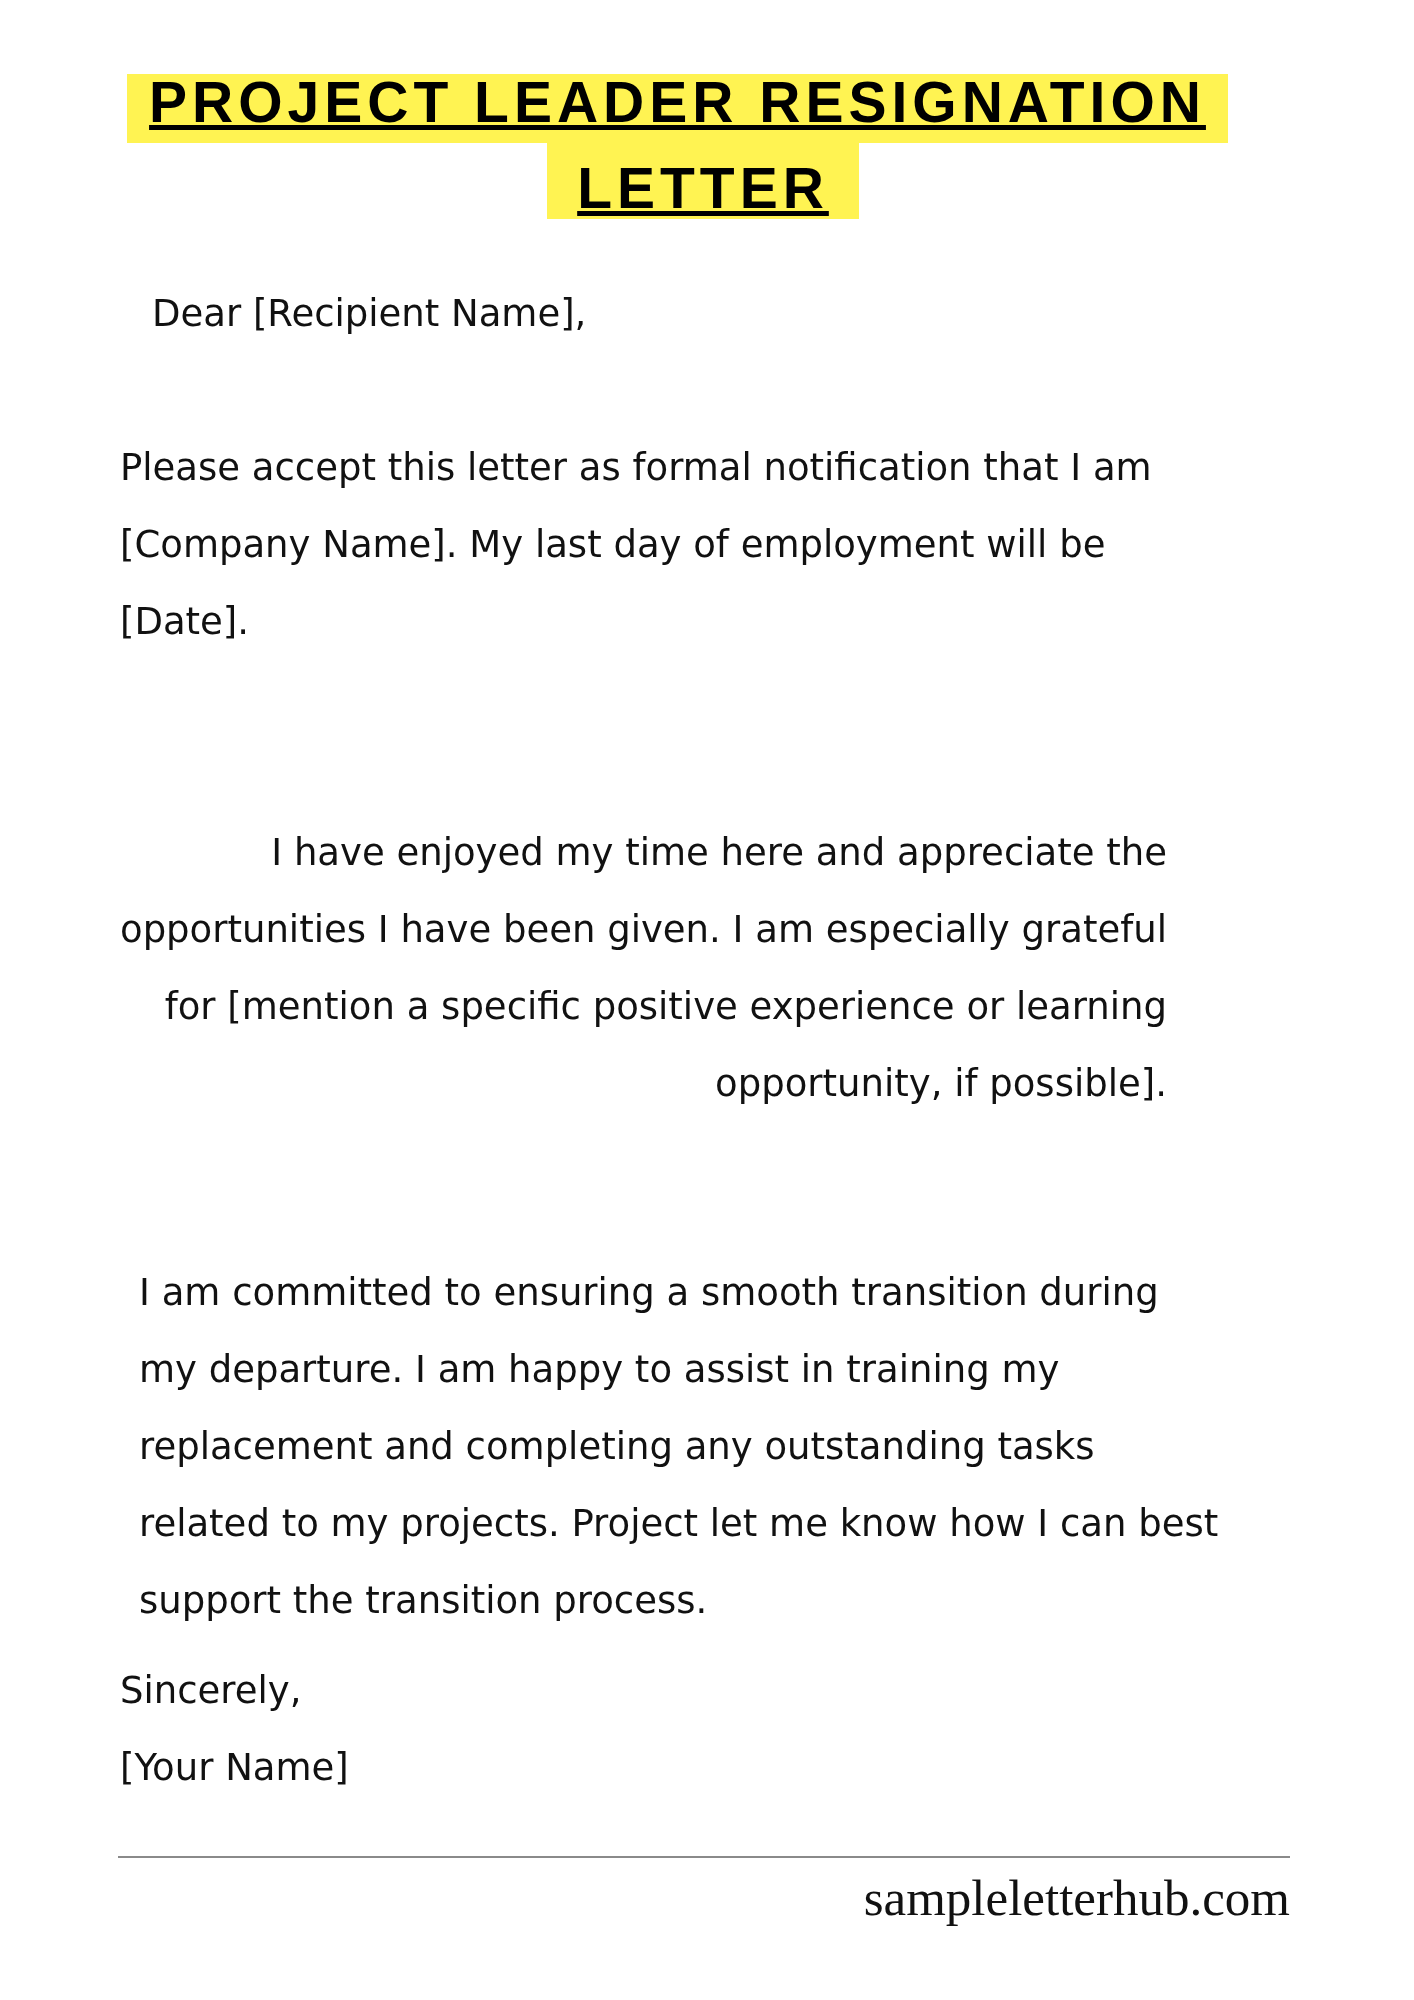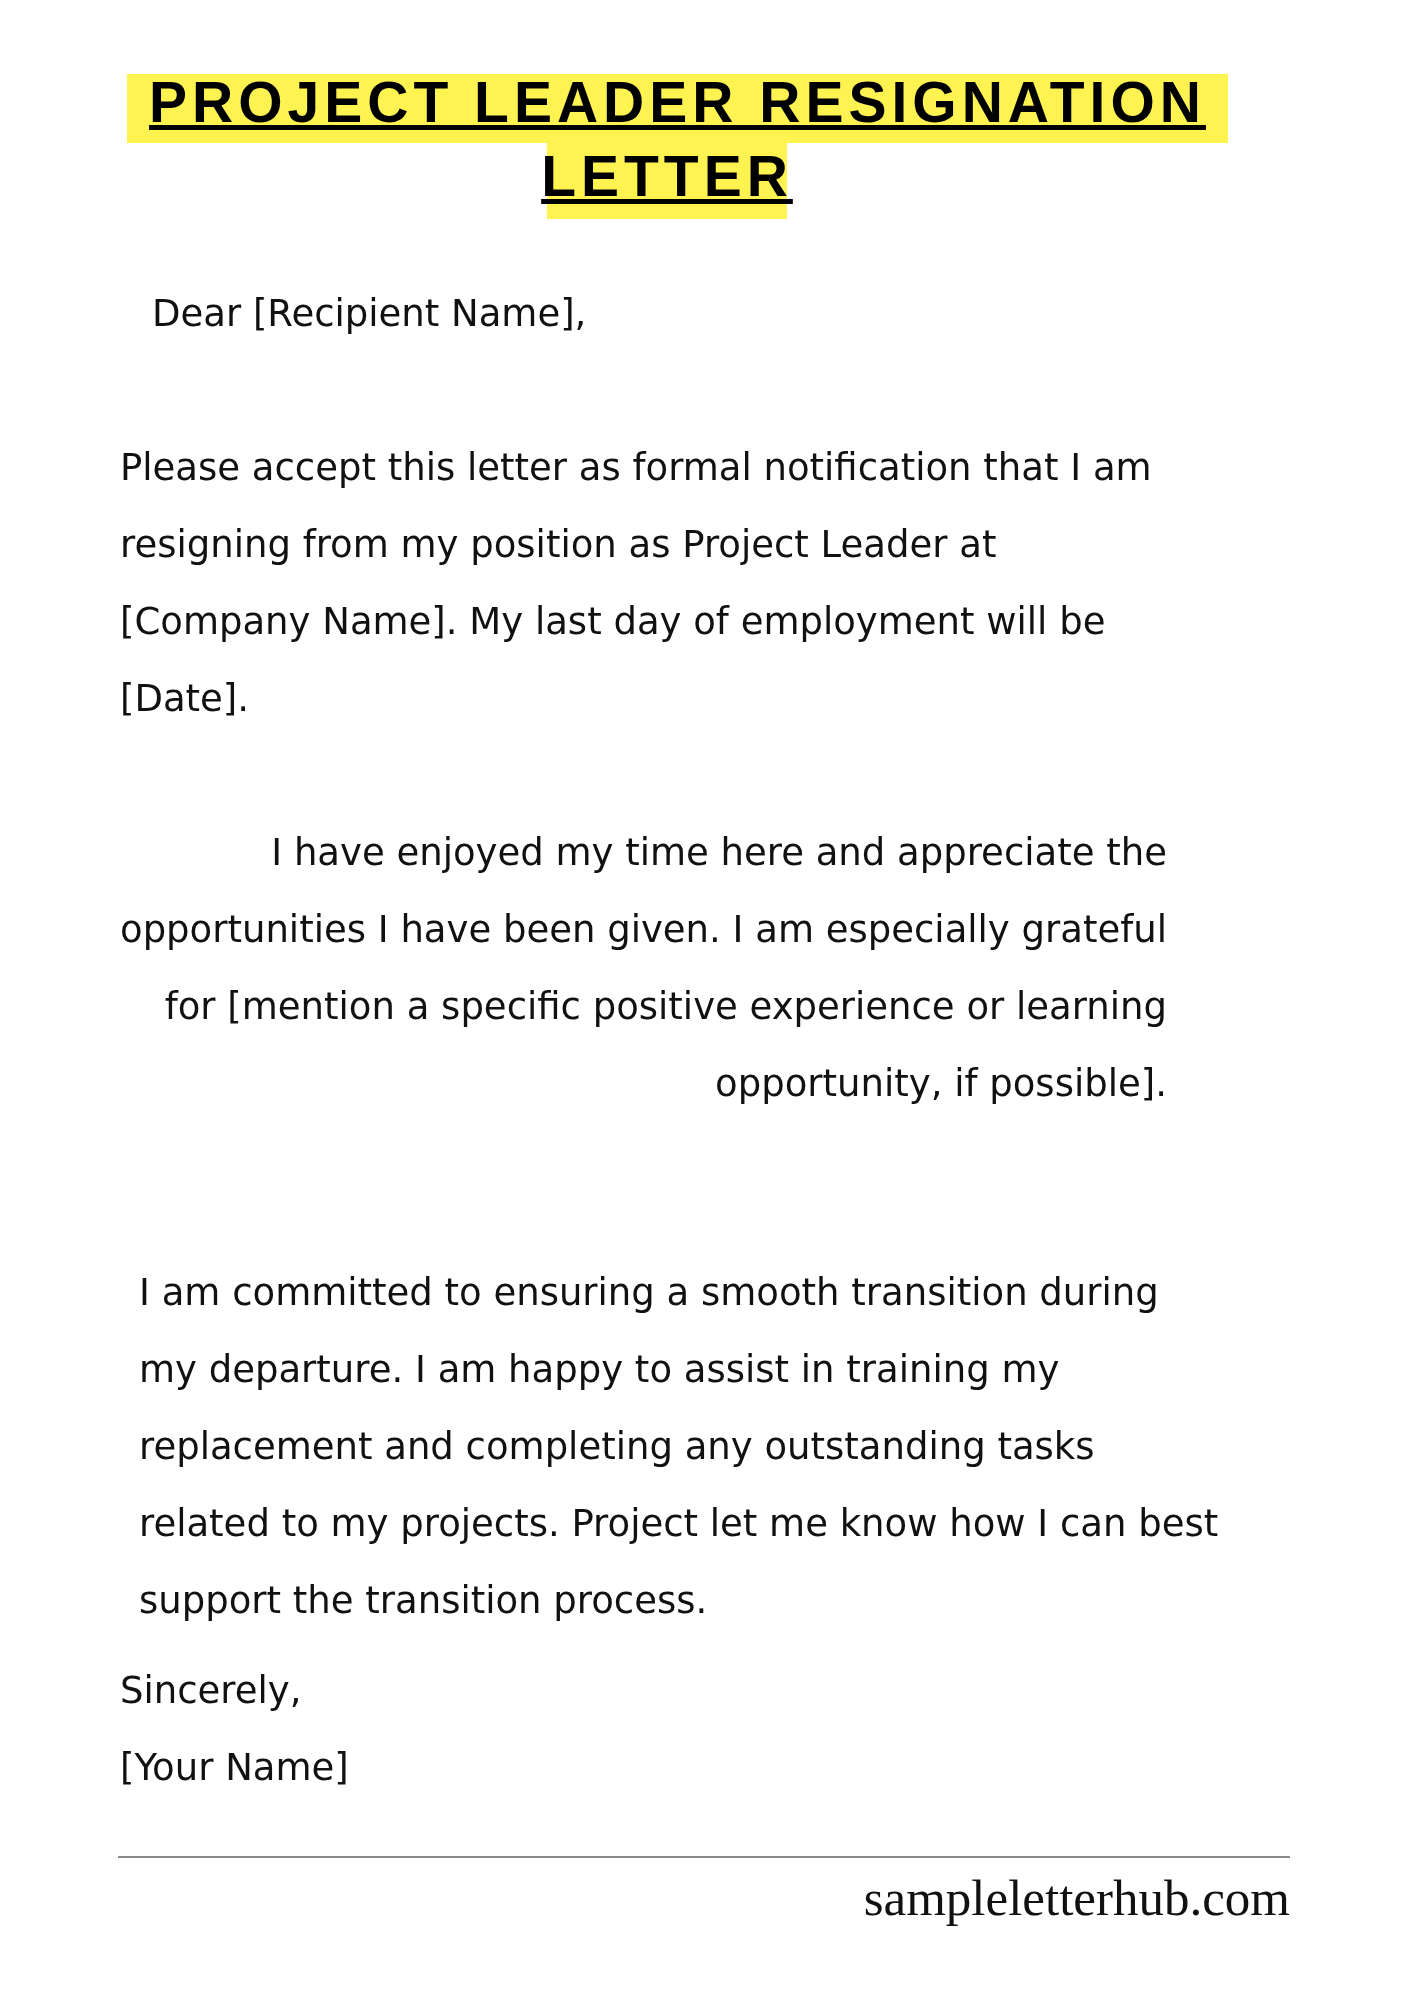--- a/index.html
+++ b/index.html
@@ -16,21 +16,21 @@
   .title-text {
     font-family: "Liberation Sans", sans-serif;
     font-weight: 700;
     font-size: 57px;
     letter-spacing: 5px;
     color: #000;
     white-space: nowrap;
     line-height: 1;
   }
   #title-line-1 { left: 127px; top: 74px; width: 1101px; height: 69px; padding-bottom: 12px; }
-  #title-line-2 { left: 547px; top: 143px; width: 240px; height: 76px; padding-bottom: 14px; }
+  #title-line-2 { left: 547px; top: 143px; width: 312px; height: 76px; padding-bottom: 2px; }
 
   .body-text {
     position: absolute;
     left: 120px;
     font-family: "DejaVu Sans", sans-serif;
     font-size: 37px;
     line-height: 77px;
     color: #111;
     white-space: nowrap;
   }
@@ -69,21 +69,20 @@
 <div class="title-box" id="title-line-2">
   <span class="title-text">LETTER</span>
 </div>
 
 <div class="body-text" id="greeting">
   <span class="line">Dear [Recipient Name],</span>
 </div>
 
 <div class="body-text" id="para-1">
   <span class="line">Please accept this letter as formal notification that I am</span>
-  <span class="line">resigning from my position as Project Leader at</span>
   <span class="line">[Company Name]. My last day of employment will be</span>
   <span class="line">[Date].</span>
 </div>
 
 <div class="body-text" id="para-2">
   <span class="line">I have enjoyed my time here and appreciate the</span>
   <span class="line">opportunities I have been given. I am especially grateful</span>
   <span class="line">for [mention a specific positive experience or learning</span>
   <span class="line">opportunity, if possible].</span>
 </div>

